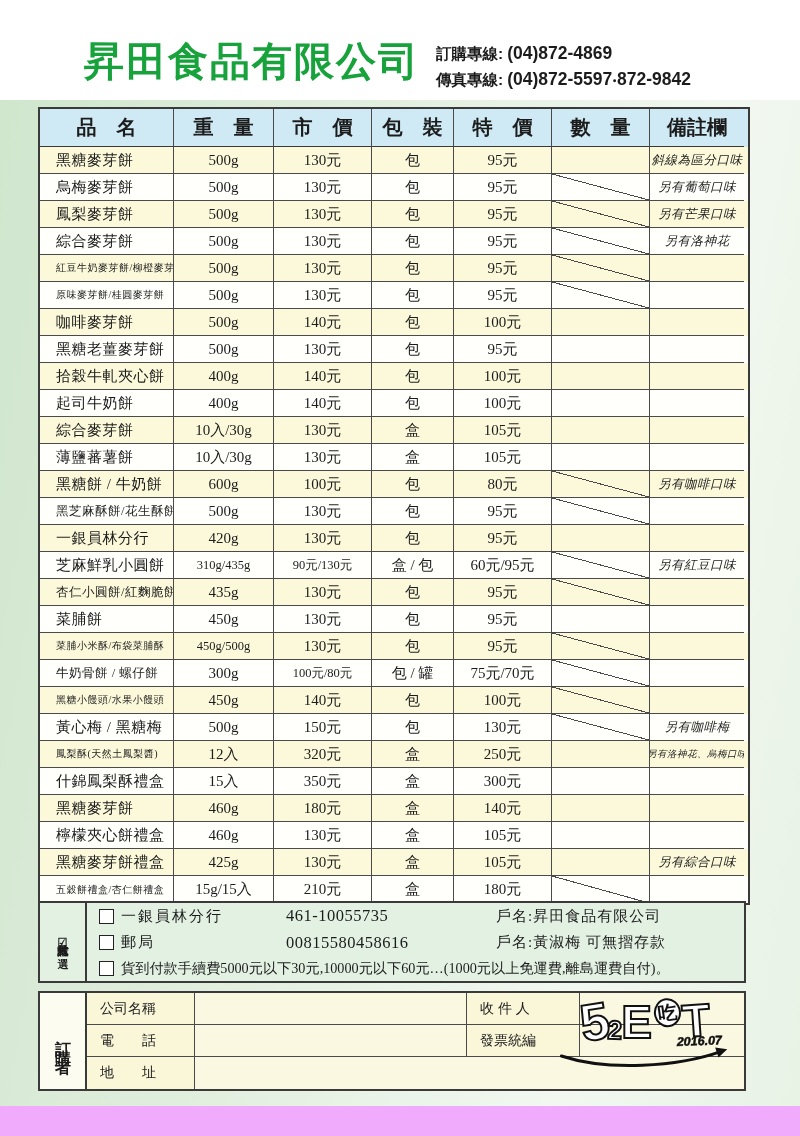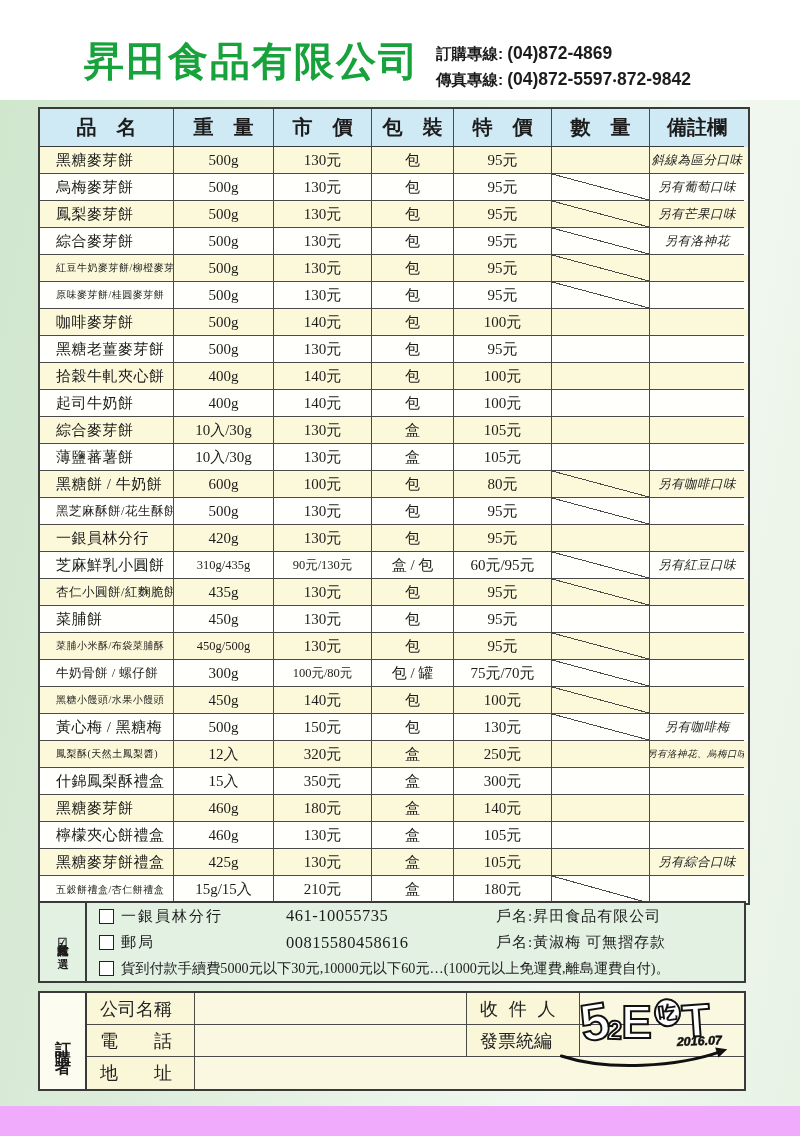--- a/index.html
+++ b/index.html
@@ -47,22 +47,22 @@
   
   .orderform{position:absolute;left:38px;top:991px;width:708px;height:100px;border:2px solid #3a3a3a;
           display:flex;background:#faf6d8;z-index:3;box-sizing:border-box;}
   .of-side{width:45px;border-right:2px solid #3a3a3a;background:#fdfcf0;display:flex;align-items:center;
           justify-content:center;writing-mode:vertical-rl;text-orientation:upright;
           font-family:"Liberation Sans",sans-serif;font-size:16px;font-weight:700;letter-spacing:9px;}
   .of-grid{flex:1;display:grid;grid-template-columns:108px 272px 113px 1fr;grid-template-rows:1fr 1fr 1fr;position:relative;}
   .of-cell{border-right:1.5px solid #4a4a4a;border-bottom:1.5px solid #4a4a4a;}
   .of-cell.noright{border-right:none;}
   .of-cell.nobottom{border-bottom:none;}
-  .of-label{display:flex;align-items:center;padding-left:13px;font-family:Liberation Mono, monospace;
-          font-size:18px;color:#222;background:#faf6d8;white-space:nowrap;}
+  .of-label{display:flex;align-items:center;padding-left:13px;font-family:Liberation Sans, sans-serif;
+          font-size:14px;color:#222;background:#faf6d8;white-space:nowrap;}
   .of-input{background:#fbf8e2;}
   .of-address{grid-column:2/5;}
   
   .logo{position:absolute;right:2px;top:4px;width:192px;height:94px;z-index:6;transform:rotate(-2deg);pointer-events:none;}
   .logo-letters{display:flex;align-items:flex-end;justify-content:center;
           font-family:"Liberation Sans","DejaVu Sans",sans-serif;font-weight:800;color:#fff;
           -webkit-text-stroke:2px #111;}
   .l5{font-size:52px;line-height:0.9;transform:rotate(-7deg);}
   .l2{font-size:26px;line-height:1;margin:0 0 2px -2px;transform:rotate(4deg);}
   .lE{font-size:46px;line-height:0.9;transform:rotate(2deg);}

